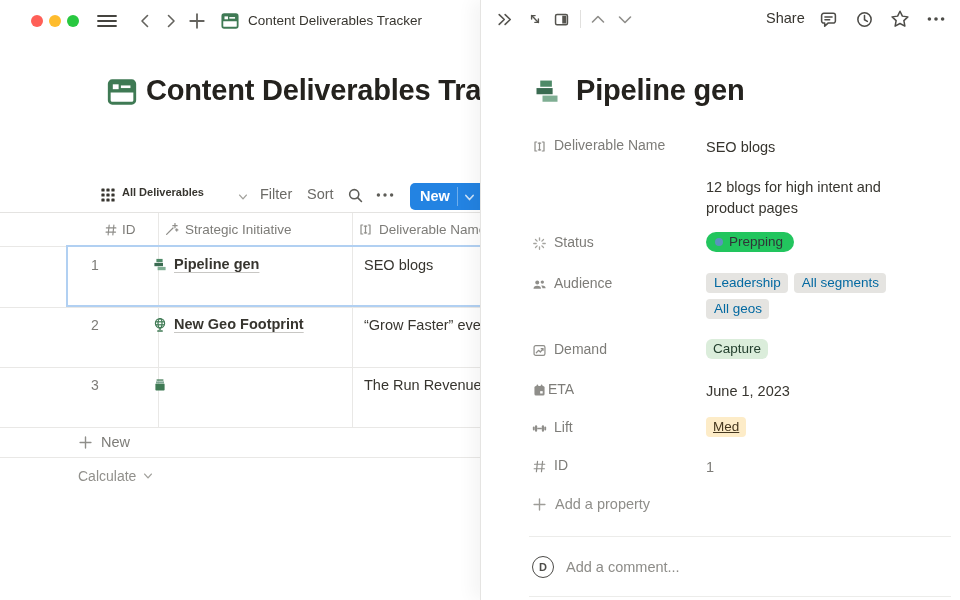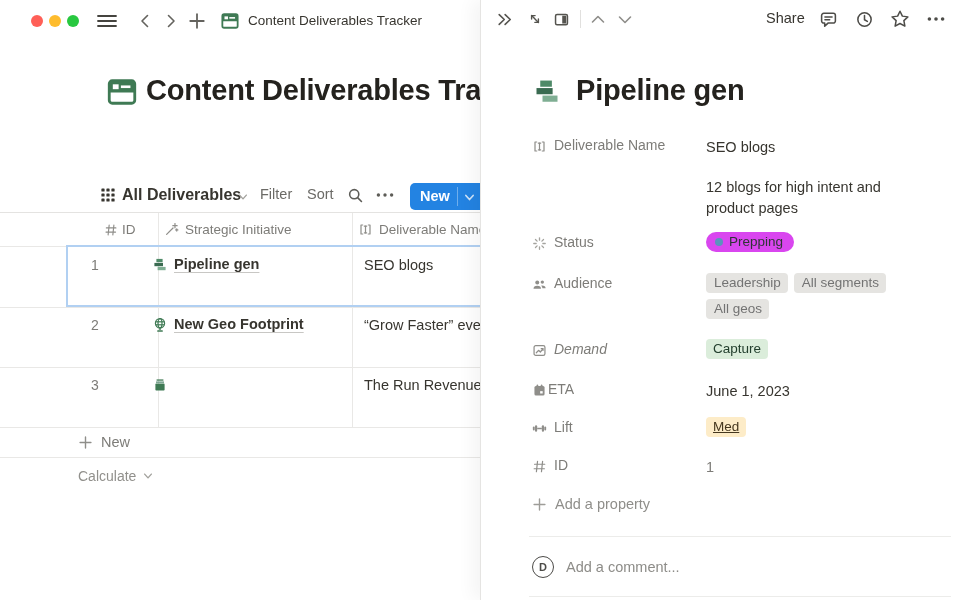--- a/index.html
+++ b/index.html
@@ -11,24 +11,24 @@
   .vline{position:absolute;width:1px;background:#e9e8e6;}
   .tl{width:12px;height:12px;border-radius:50%;position:absolute;top:15px;}
   .icon-btn{cursor:pointer;}
   .hdr-label{font-size:13.5px;color:#7d7c78;}
   .cell-text{font-size:14.5px;color:#37352f;}
   .row-link{font-weight:700;font-size:14.5px;color:#37352f;
             text-decoration:underline;text-decoration-color:#c8c7c4;text-underline-offset:3px;text-decoration-thickness:1px;}
   .prop-label{font-size:14px;color:#7d7c78;}
   .prop-value{font-size:14.5px;color:#37352f;line-height:21px;}
   .pill{display:inline-flex;align-items:center;font-size:13.5px;border-radius:4px;padding:2px 7px;line-height:16px;}
-  .pill-gray{background:#e5e4e1;color:#737373;padding-left:8px;}
-  .pill-green{background:#dbeddb;color:#233f2e;}
+  .pill-gray{background:#e5e4e1;color:#0369a1;padding-left:8px;}
+  .pill-green{background:#dbeddb;color:#233f2e;border-radius:6px;}
   .pill-yellow{background:#fdecc8;color:#45371f;text-decoration:underline;}
-  .pill-status{display:inline-flex;align-items:center;gap:6px;background:#d946ef;color:#2f3437;
+  .pill-status{display:inline-flex;align-items:center;gap:6px;background:#22c55e;color:#2f3437;
                border-radius:11px;padding:2px 11px 2px 9px;font-size:13.5px;line-height:16px;}
   .pill-status .dot{width:8px;height:8px;border-radius:50%;background:#5b93bd;}
   .panel{position:absolute;left:480px;top:0;width:480px;height:600px;background:#fff;
          border-left:1px solid #e5e4e2;box-shadow:-8px 0 16px rgba(0,0,0,0.045);}
   .big-title{font-size:29px;font-weight:700;letter-spacing:-0.2px;color:#24221e;white-space:nowrap;}
 </style>
 </head>
 <body>
 
 <div id="app">
@@ -92,21 +92,21 @@
         <rect x="6.4" y="1.4" width="3.2" height="3.2" rx="0.7"></rect>
         <rect x="11.4" y="1.4" width="3.2" height="3.2" rx="0.7"></rect>
       <rect x="1.4" y="6.4" width="3.2" height="3.2" rx="0.7"></rect>
         <rect x="6.4" y="6.4" width="3.2" height="3.2" rx="0.7"></rect>
         <rect x="11.4" y="6.4" width="3.2" height="3.2" rx="0.7"></rect>
       <rect x="1.4" y="11.4" width="3.2" height="3.2" rx="0.7"></rect>
         <rect x="6.4" y="11.4" width="3.2" height="3.2" rx="0.7"></rect>
         <rect x="11.4" y="11.4" width="3.2" height="3.2" rx="0.7"></rect>
     </svg>
   </div>
-  <div class="abs" style="left:122px;top:186px;font-size:16px;font-weight:700;color:#37352f;white-space:nowrap;">All Deliverables</div>
+  <div class="abs" style="left:122px;top:186px;font-size:11px;font-weight:700;color:#37352f;white-space:nowrap;">All Deliverables</div>
   <div class="abs" style="left:237px;top:191px;">
     <svg width="12" height="12" viewBox="0 0 16 16">
         <polyline points="3.5,5.5 8,10.5 12.5,5.5" fill="none" stroke="#a2a19c" stroke-width="1.8" stroke-linecap="round" stroke-linejoin="round"></polyline>
       </svg>
   </div>
   <div class="abs" style="left:260px;top:186px;font-size:14.5px;color:#6b6a66;text-align:center;">Filter</div>
   <div class="abs" style="left:307px;top:186px;font-size:14.5px;color:#6b6a66;">Sort</div>
   <div class="abs icon-btn" style="left:347px;top:187px;">
     <svg width="17" height="17" viewBox="0 0 16 16">
         <circle cx="6.8" cy="6.8" r="4.3" fill="none" stroke="#5d5c57" stroke-width="1.5"></circle>
@@ -380,21 +380,21 @@
           </svg>
       </span>
       <span class="prop-label">Audience</span>
     </div>
     <div class="abs" style="left:225px;top:273px;width:196px;display:flex;flex-wrap:wrap;gap:6px;">
       <span class="pill pill-gray">Leadership</span>
       <span class="pill pill-gray">All segments</span>
       <span class="pill pill-gray">All geos</span>
     </div>
 
-    <div class="abs icon-btn" style="left:51px;top:341px;display:flex;gap:7px;font-style:italic;">
+    <div class="abs icon-btn" style="left:51px;top:341px;display:flex;gap:7px;">
       <span style="margin-top:2px;">
         <svg width="15" height="15" viewBox="0 0 16 16">
             <g fill="none" stroke="#8f8e8a" stroke-width="1.3" stroke-linecap="round" stroke-linejoin="round">
               <rect x="2.2" y="2.8" width="11.6" height="10.4" rx="1.8"></rect>
               <polyline points="4.6,10.4 7,7.8 8.9,9.6 11.6,6.2"></polyline>
               <polyline points="9.8,6 11.7,6 11.7,7.9"></polyline>
             </g>
           </svg>
       </span>
       <span class="prop-label">Demand</span>

